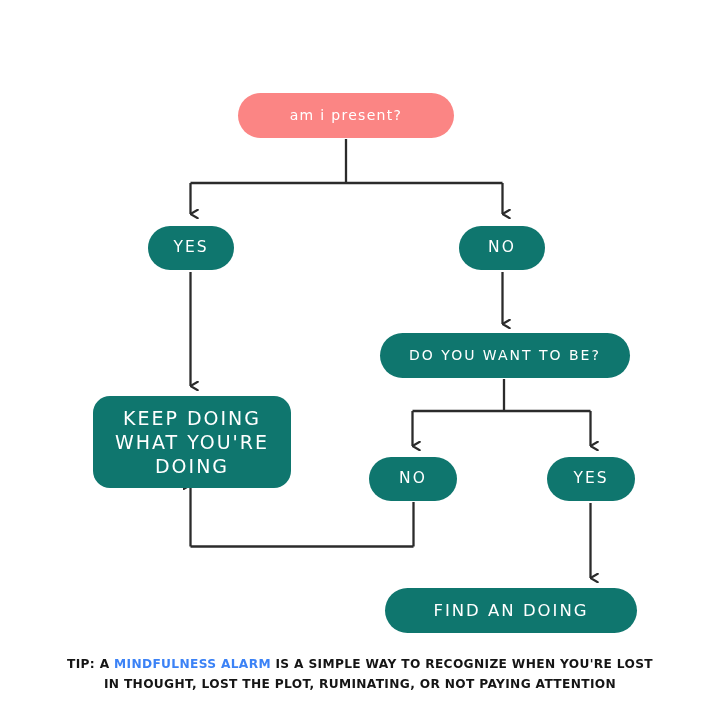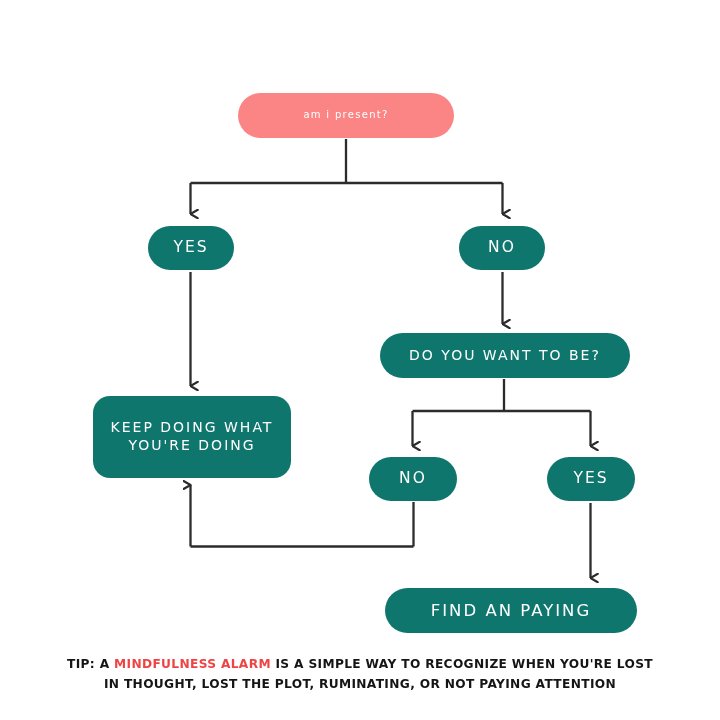--- a/index.html
+++ b/index.html
@@ -50,21 +50,21 @@
   .node-red  { background: #fb8584; }
 
   .pill { border-radius: 999px; }
 
   
   .node-root {
     left: 238px;
     top: 93px;
     width: 216px;
     height: 45px;
-    font-size: 10px;
+    font-size: 14px;
     letter-spacing: 1.3px;
     font-weight: 400;
   }
 
   .node-yes1 {
     left: 148px;
     top: 226px;
     width: 86px;
     height: 44px;
     font-size: 15.5px;
@@ -83,23 +83,23 @@
     top: 333px;
     width: 250px;
     height: 45px;
     font-size: 14px;
   }
 
   .node-keep {
     left: 93px;
     top: 396px;
     width: 198px;
-    height: 82px;
+    height: 92px;
     border-radius: 17px;
-    font-size: 14px;
+    font-size: 19px;
     padding: 0 8px;
   }
 
   .node-no2 {
     left: 369px;
     top: 457px;
     width: 88px;
     height: 44px;
     font-size: 15.5px;
   }
@@ -127,21 +127,21 @@
     top: 655px;
     width: 600px;
     text-align: center;
     font-family: "DejaVu Sans", sans-serif;
     font-size: 12.2px;
     font-weight: 700;
     letter-spacing: 0.35px;
     line-height: 1.62;
     color: #151515;
   }
-  #caption .hl { color: #ef4444; }
+  #caption .hl { color: #3b82f6; }
 </style>
 </head>
 <body>
 
 <div id="canvas">
 
   <svg id="connectors" viewBox="0 0 720 720">
     <defs>
       <marker id="arrowdown" markerWidth="10" markerHeight="9" refX="5" refY="8" orient="auto-start-reverse" markerUnits="userSpaceOnUse">
         <path d="M0.8,0.8 L5,8 L9.2,0.8" fill="none" stroke="#2b2b2b" stroke-width="2.2" stroke-linecap="round" stroke-linejoin="round"></path>
@@ -189,17 +189,17 @@
   <div class="node node-blue pill node-no1">NO</div>
 
   <div class="node node-blue pill node-want">DO YOU WANT TO BE?</div>
 
   <div class="node node-blue node-keep">KEEP DOING WHAT YOU'RE DOING</div>
 
   <div class="node node-blue pill node-no2">NO</div>
 
   <div class="node node-blue pill node-yes2">YES</div>
 
-  <div class="node node-blue pill node-anchor">FIND AN PAYING</div>
+  <div class="node node-blue pill node-anchor">FIND AN DOING</div>
 
   <div id="caption"><span>TIP: A </span><span class="hl">MINDFULNESS ALARM</span><span> IS A SIMPLE WAY TO RECOGNIZE WHEN YOU'RE LOST IN THOUGHT, LOST THE PLOT, RUMINATING, OR NOT PAYING ATTENTION</span></div>
 
 </div>
 
 </body></html>

